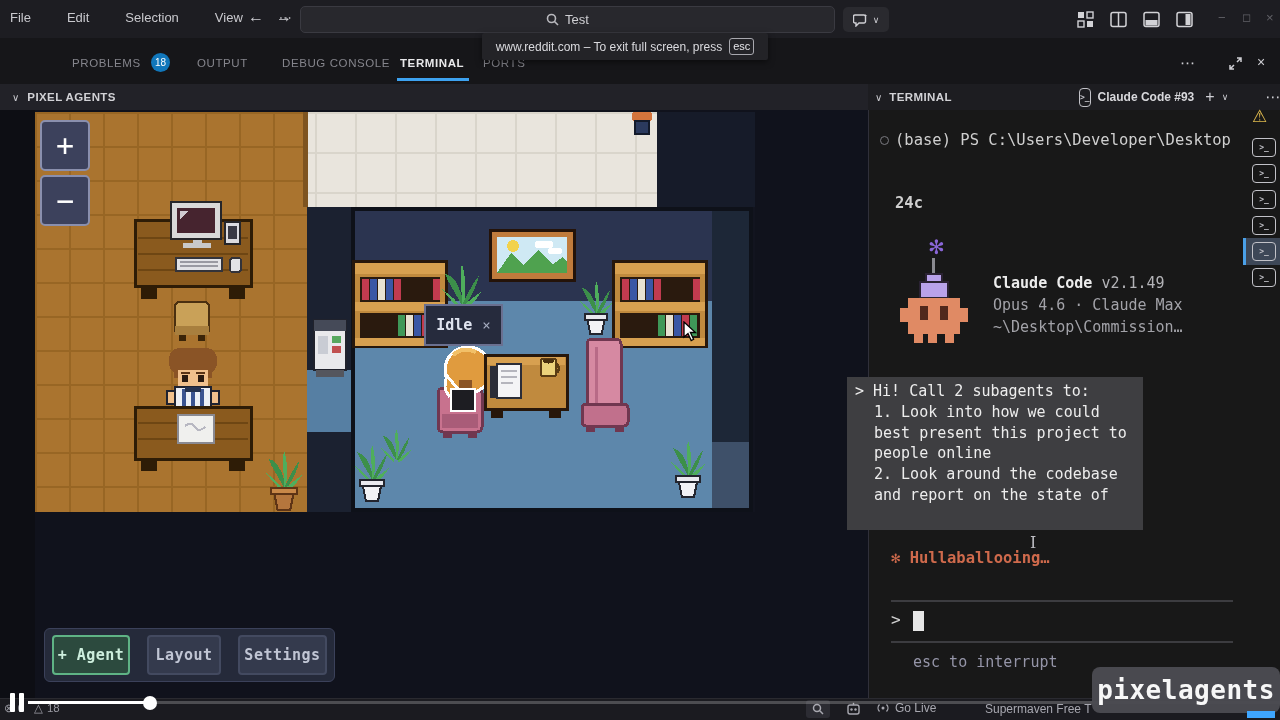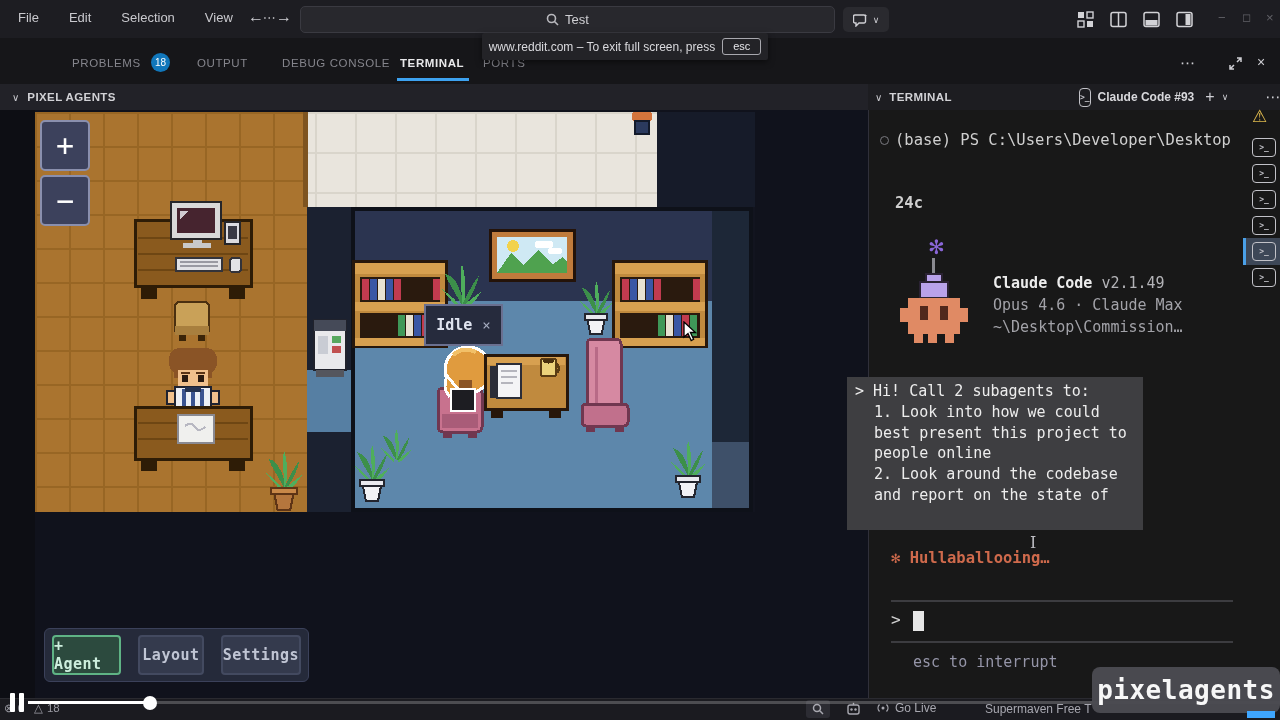--- a/index.html
+++ b/index.html
@@ -26,21 +26,21 @@
 .px-btn{height:40px;border-radius:4px;display:flex;align-items:center;justify-content:center;
   font-family:"DejaVu Sans Mono",monospace;font-weight:bold;font-size:15px;letter-spacing:.5px}
 .sep{position:absolute;left:891px;width:342px;height:1.5px;background:#3c3c40}
 </style>
 </head>
 <body>
 
 <div id="app">
 
   <div class="abs" style="left:0;top:0;width:1280px;height:38px;background:#1d1d22"></div>
-  <div class="abs flex" style="left:12px;top:8px;gap:18px">
+  <div class="abs flex" style="left:4px;top:8px;gap:24px">
     <span class="menu-item">File</span>
     <span class="menu-item">Edit</span>
     <span class="menu-item">Selection</span>
     <span class="menu-item">View</span>
     <span class="menu-item">⋯</span>
   </div>
   <span class="abs icon-btn" style="left:248px;top:8px;font-size:16px">←</span>
   <span class="abs icon-btn" style="left:276px;top:8px;font-size:16px">→</span>
 
   <div class="abs flex" style="left:300px;top:6px;width:535px;height:27px;background:#28282d;border:1px solid #3a3a41;border-radius:5px;justify-content:center;gap:6px">
@@ -90,21 +90,21 @@
   <div class="abs" style="left:397px;top:78px;width:72px;height:2.5px;background:#3da2f0"></div>
   <span class="abs tab-label" style="left:483px;top:57px">PORTS</span>
   <span class="abs icon-btn" style="left:1180px;top:54px;font-size:15px">⋯</span>
   <svg class="abs" style="left:1228px;top:56px" width="15" height="15" viewBox="0 0 15 15">
       <path d="M9 2 h4 v4 M6 13 H2 V9 M13 2 L9 6 M2 13 L6 9" fill="none" stroke="#cfcfd4" stroke-width="1.5"></path>
     </svg>
   <span class="abs icon-btn" style="left:1257px;top:54px;font-size:14px">×</span>
 
   <div class="abs flex" style="left:482px;top:33px;width:286px;height:27px;background:#232327;border-radius:2px;justify-content:center;gap:7px;z-index:40;box-shadow:0 2px 6px rgba(0,0,0,.5)">
     <span style="font-size:12px;color:#dadade">www.reddit.com – To exit full screen, press</span>
-    <span style="font-size:11px;color:#e4e4e8;border:1px solid #a8a8ae;border-radius:3px;padding:0 10px;line-height:15px">esc</span>
+    <span style="font-size:11px;color:#e4e4e8;border:1px solid #a8a8ae;border-radius:3px;padding:0 3px;line-height:15px">esc</span>
   </div>
 
   <div class="abs flex" style="left:0;top:84px;width:868px;height:26px;background:#222228;gap:8px;padding-left:12px">
     <span style="font-size:10px;color:#c9c9ce">∨</span>
     <span style="font-size:11.5px;font-weight:bold;letter-spacing:.4px;color:#d2d2d6">PIXEL AGENTS</span>
   </div>
   <div class="abs flex" style="left:868px;top:84px;width:412px;height:26px;background:#1d1d21;gap:7px;padding-left:7px">
     <span style="font-size:10px;color:#c9c9ce">∨</span>
     <span style="font-size:11.5px;font-weight:bold;letter-spacing:.4px;color:#d2d2d6">TERMINAL</span>
     <span class="term-ico" style="margin-left:120px">&gt;_</span>
@@ -331,21 +331,21 @@
 
   <div class="abs flex" style="left:424px;top:304px;width:79px;height:42px;background:#262b3d;border:2px solid #6a7090;justify-content:center;gap:10px;z-index:5">
     <span style="font-family:'DejaVu Sans Mono',monospace;font-weight:bold;font-size:15px;color:#dfe3ef">Idle</span>
     <span style="font-family:'DejaVu Sans Mono',monospace;font-size:14px;color:#a8aec2">×</span>
   </div>
 
   <svg class="abs" style="left:683px;top:321px;z-index:50" width="15" height="21" viewBox="0 0 15 21">
     <polygon points="1,1 1,16 5,12.5 8.2,19.5 10.6,18.3 7.4,11.5 12.5,11.5" fill="#ffffff" stroke="#000000" stroke-width="1.3"></polygon>
   </svg>
 
-  <div class="abs flex" style="left:44px;top:628px;width:265px;height:54px;background:#252a3a;border:1.5px solid #3b415a;border-radius:6px;gap:17px;padding:0 7px">
+  <div class="abs flex" style="left:44px;top:628px;width:291px;height:54px;background:#252a3a;border:1.5px solid #3b415a;border-radius:6px;gap:17px;padding:0 7px">
     <div class="px-btn" style="width:98px;background:#2c4a3e;border:2px solid #5fb385;color:#cdeedd">+ Agent</div>
     <div class="px-btn" style="width:93px;background:#343a4d;border:2px solid #434a60;color:#c0c5d4">Layout</div>
     <div class="px-btn" style="width:112px;background:#343a4d;border:2px solid #434a60;color:#c0c5d4">Settings</div>
   </div>
 
   <div class="abs" style="left:868px;top:110px;width:412px;height:588px;background:#181818;border-left:1px solid #30303a"></div>
 
   <div class="abs" style="left:880px;top:136px;width:9px;height:9px;border:1.5px solid #7a7a80;border-radius:50%"></div>
   <div class="cmd-line" style="top:131px">(base) PS C:\Users\Developer\Desktop</div>
   <div class="cmd-line bold" style="top:194px">24c</div>

